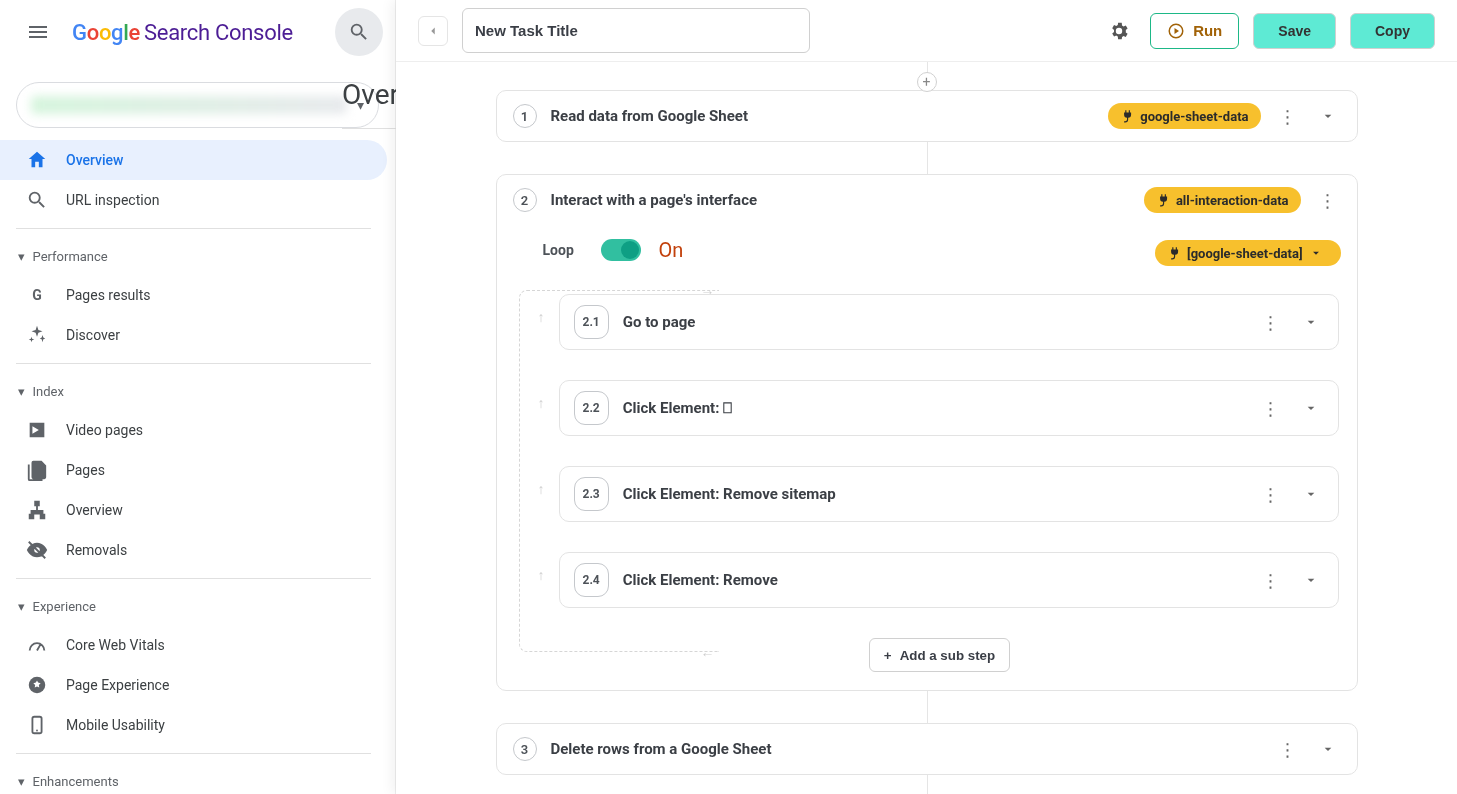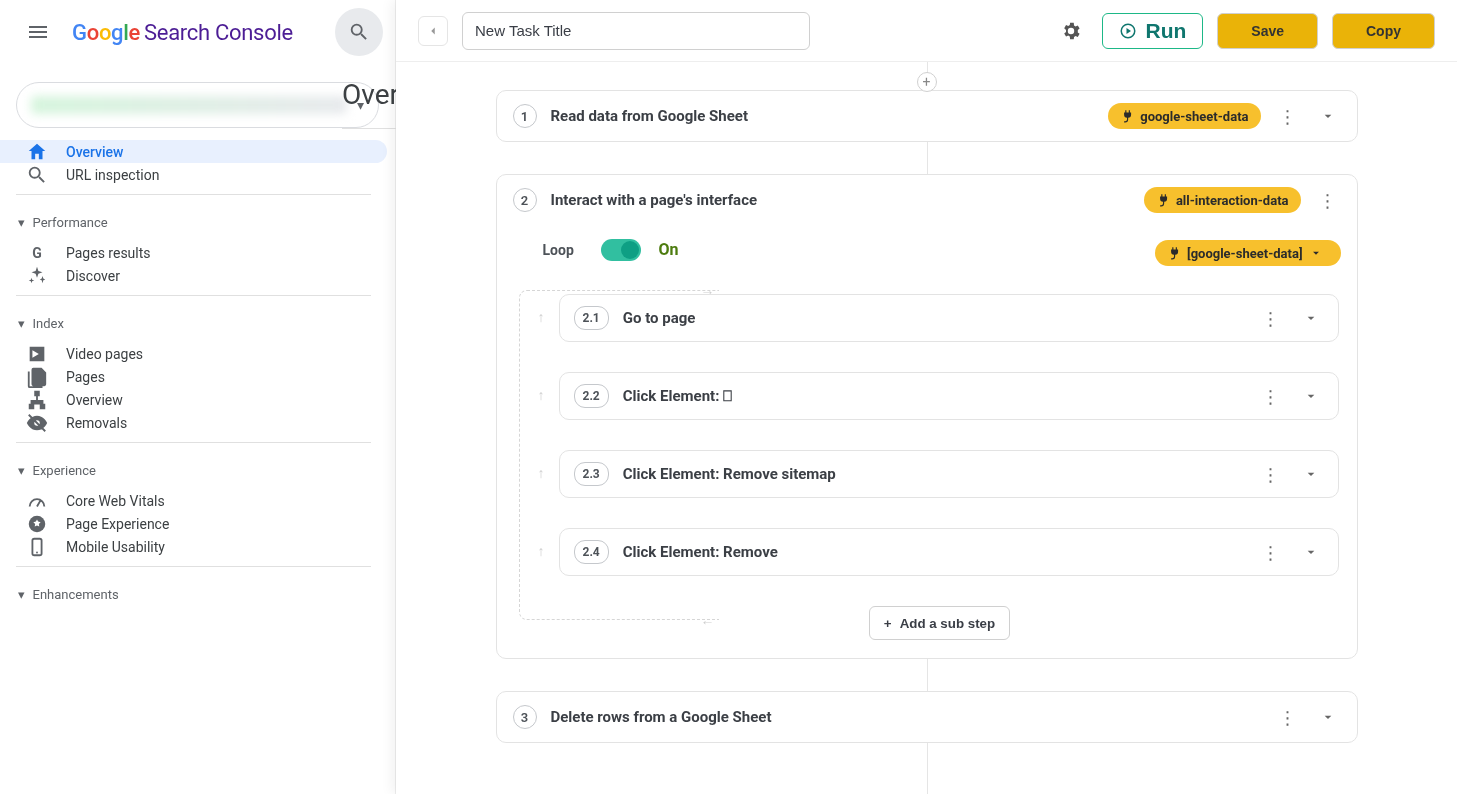--- a/index.html
+++ b/index.html
@@ -18,41 +18,41 @@
   .gsc-logo .g6{color:#ea4335;font-weight:500}
   .gsc-logo .sc { margin-left:4px; color:#4c1d95; }
   .search-pill { margin-left:auto; margin-right:12px; width:48px; height:48px; border-radius:24px; background:#e8eaed; display:flex; align-items:center; justify-content:center; color:#5f6368; }
 
   .prop-selector { margin: 18px 16px 12px 16px; height: 46px; border:1px solid #dadce0; border-radius: 23px; display:flex; align-items:center; padding: 0 14px; color:#3c4043; position:relative; background:#fff; gap:10px; }
   .prop-blur { filter: blur(5px); flex:1; height:18px; background: linear-gradient(90deg,#d6f5dd,#e8eaed); border-radius:4px; }
   .prop-caret { color:#5f6368; }
 
   .nav { padding: 0 8px 0 0; }
   .nav ul { list-style:none; }
-  .nav .item { display:flex; align-items:center; height:23px; padding-left: 26px; gap:18px; color:#3c4043; border-radius: 0 20px 20px 0; cursor:pointer; }
+  .nav .item { display:flex; align-items:center; height:40px; padding-left: 26px; gap:18px; color:#3c4043; border-radius: 0 20px 20px 0; cursor:pointer; }
   .nav .item svg, .nav .item .ic { width:22px; height:22px; color:#5f6368; display:flex; align-items:center; justify-content:center; }
   .nav .item.active { background:#e8f0fe; color:#1a73e8; font-weight:500; }
   .nav .item.active svg { color:#1a73e8; }
   .nav .section-hd { display:flex; align-items:center; height:38px; padding-left:18px; gap:8px; color:#5f6368; font-size:13px; }
   .nav hr { border:none; border-top:1px solid #e0e0e0; margin: 8px 16px; }
 
   
   .overview-fragment {
     position:absolute; left:342px; top:78px; font-size:28px; color:#3c4043; z-index:0;
   }
 
   
   .flow-pane { position:absolute; left:396px; top:0; right:0; bottom:0; background:#fff; box-shadow:-4px 0 12px rgba(0,0,0,0.06); z-index:1; display:flex; flex-direction:column; }
   .flow-header { display:flex; align-items:center; height:62px; padding:0 22px; gap:14px; border-bottom:1px solid #eee; }
   .back-btn { width:30px; height:30px; border:1px solid #e5e5e5; border-radius:6px; display:flex; align-items:center; justify-content:center; color:#999; cursor:pointer; }
-  .title-input { width:348px; height:38px; border:1px solid #d0d0d0; border-radius:6px; padding:0 12px; font-size:15px; font-weight:400; color:#3a3e46; }
+  .title-input { width:348px; height:45px; border:1px solid #d0d0d0; border-radius:6px; padding:0 12px; font-size:15px; font-weight:700; color:#3a3e46; }
   .spacer { flex:1; }
   .hdr-icon { width:34px; height:34px; display:flex; align-items:center; justify-content:center; color:#555; cursor:pointer; }
-  .run-btn { height:36px; padding:0 16px; border:1px solid #1db887; color:#0f766e; background:#fff; border-radius:6px; font-weight:700; font-size:21px; display:flex; align-items:center; gap:8px; cursor:pointer; }
-  .plain-btn { height:36px; padding:0 33px; border:1px solid #d0d0d0; background:#eab308; border-radius:6px; font-weight:600; font-size:14px; color:#333; cursor:pointer; }
+  .run-btn { height:36px; padding:0 16px; border:1px solid #1db887; color:#a16207; background:#fff; border-radius:6px; font-weight:700; font-size:15px; display:flex; align-items:center; gap:8px; cursor:pointer; }
+  .plain-btn { height:36px; padding:0 24px; border:1px solid #d0d0d0; background:#5eead4; border-radius:6px; font-weight:600; font-size:14px; color:#333; cursor:pointer; }
 
   .flow-body { flex:1; overflow:auto; position:relative; padding-bottom:40px; }
   .rail { position:absolute; left:50%; top:0; bottom:0; width:0; border-left:1px solid #e5e5e5; z-index:0; }
   .plus-bubble { position:absolute; left:50%; transform:translateX(-50%); top:10px; width:20px; height:20px; border-radius:50%; border:1px solid #d0d0d0; background:#fff; color:#888; font-size:14px; display:flex; align-items:center; justify-content:center; cursor:pointer; z-index:2; }
 
   .steps { position:relative; z-index:1; max-width:862px; margin:0 auto; padding-top:28px; }
 
   .card { background:#fff; border:1px solid #e3e3e3; border-radius:10px; margin-bottom:32px; position:relative; }
   .card-head { display:flex; align-items:center; padding:12px 16px; gap:14px; }
   .step-num { width:24px; height:24px; border:1px solid #c5c8cc; border-radius:50%; display:flex; align-items:center; justify-content:center; font-size:13px; font-weight:600; color:#4d5258; background:#fff; }
@@ -60,33 +60,33 @@
   .card-head .spacer { flex:1; }
   .pill { background:#f7c02d; color:#2b2b2b; height:26px; border-radius:13px; padding:0 12px; display:inline-flex; align-items:center; gap:6px; font-weight:700; font-size:13px; }
   .pill.dd { padding-right: 18px; margin-top: 7px; }
   .kebab { width:26px; height:26px; display:flex; align-items:center; justify-content:center; color:#666; cursor:pointer; font-size:18px; }
   .chev { width:26px; height:26px; display:flex; align-items:center; justify-content:center; color:#666; cursor:pointer; }
 
   .loop-row { display:flex; align-items:center; padding:8px 16px 18px 46px; gap:18px; }
   .loop-label { font-weight:700; color:#4d5258; font-size:14px; min-width:40px; }
   .toggle { width:40px; height:22px; background:#31bfa0; border-radius:11px; position:relative; cursor:pointer; }
   .toggle::after { content:""; position:absolute; right:2px; top:2px; width:18px; height:18px; background:#0e9f84; border-radius:50%; }
-  .toggle-text { font-size:16px; color:#4d7c0f;font-weight:bold; }
+  .toggle-text { font-size:20px; color:#c2410c; }
   .loop-row .spacer { flex:1; }
 
   .loop-box { margin:10px 18px 18px 18px; position:relative; }
   .loop-border { position:absolute; left:4px; top:-4px; bottom:20px; width:200px; border:1px dashed #d6d6d6; border-right:none; border-radius:8px 0 0 8px; pointer-events:none; }
   .loop-arrow-in { position:absolute; left:186px; top:-12px; color:#cfcfcf; }
   .loop-arrow-out { position:absolute; left:186px; bottom:12px; color:#cfcfcf; }
   .loop-content { margin-left:26px; }
   .loop-title { text-align:center; font-weight:700; color:#3b3f45; font-size:15px; margin:6px 0 18px 0; }
 
   .sub-card { background:#fff; border:1px solid #e3e3e3; border-radius:10px; margin-left:18px; margin-bottom:30px; position:relative; }
   .sub-card .card-head { padding:10px 14px; }
-  .sub-num { height:24px; padding:0 8px; border:1px solid #c5c8cc; border-radius:11px; display:flex; align-items:center; justify-content:center; font-size:12px; font-weight:700; color:#4d5258; }
+  .sub-num { height:34px; padding:0 8px; border:1px solid #c5c8cc; border-radius:11px; display:flex; align-items:center; justify-content:center; font-size:12px; font-weight:700; color:#4d5258; }
   .up-arrow { position:absolute; left:-22px; top:14px; color:#cfcfcf; cursor:pointer; }
 
   .add-sub { margin:0 auto 12px auto; display:flex; align-items:center; gap:8px; border:1px solid #d0d0d0; background:#fff; border-radius:6px; height:34px; padding:0 14px; font-weight:600; color:#3a3e46; cursor:pointer; width:fit-content; }
 
   .plug-ic { width:14px; height:14px; }
 
   .divider-below-overview { position:absolute; left:342px; top:128px; width:62px; border-top:1px solid #e0e0e0; z-index:0;}
 </style>
 </head>
 <body>

